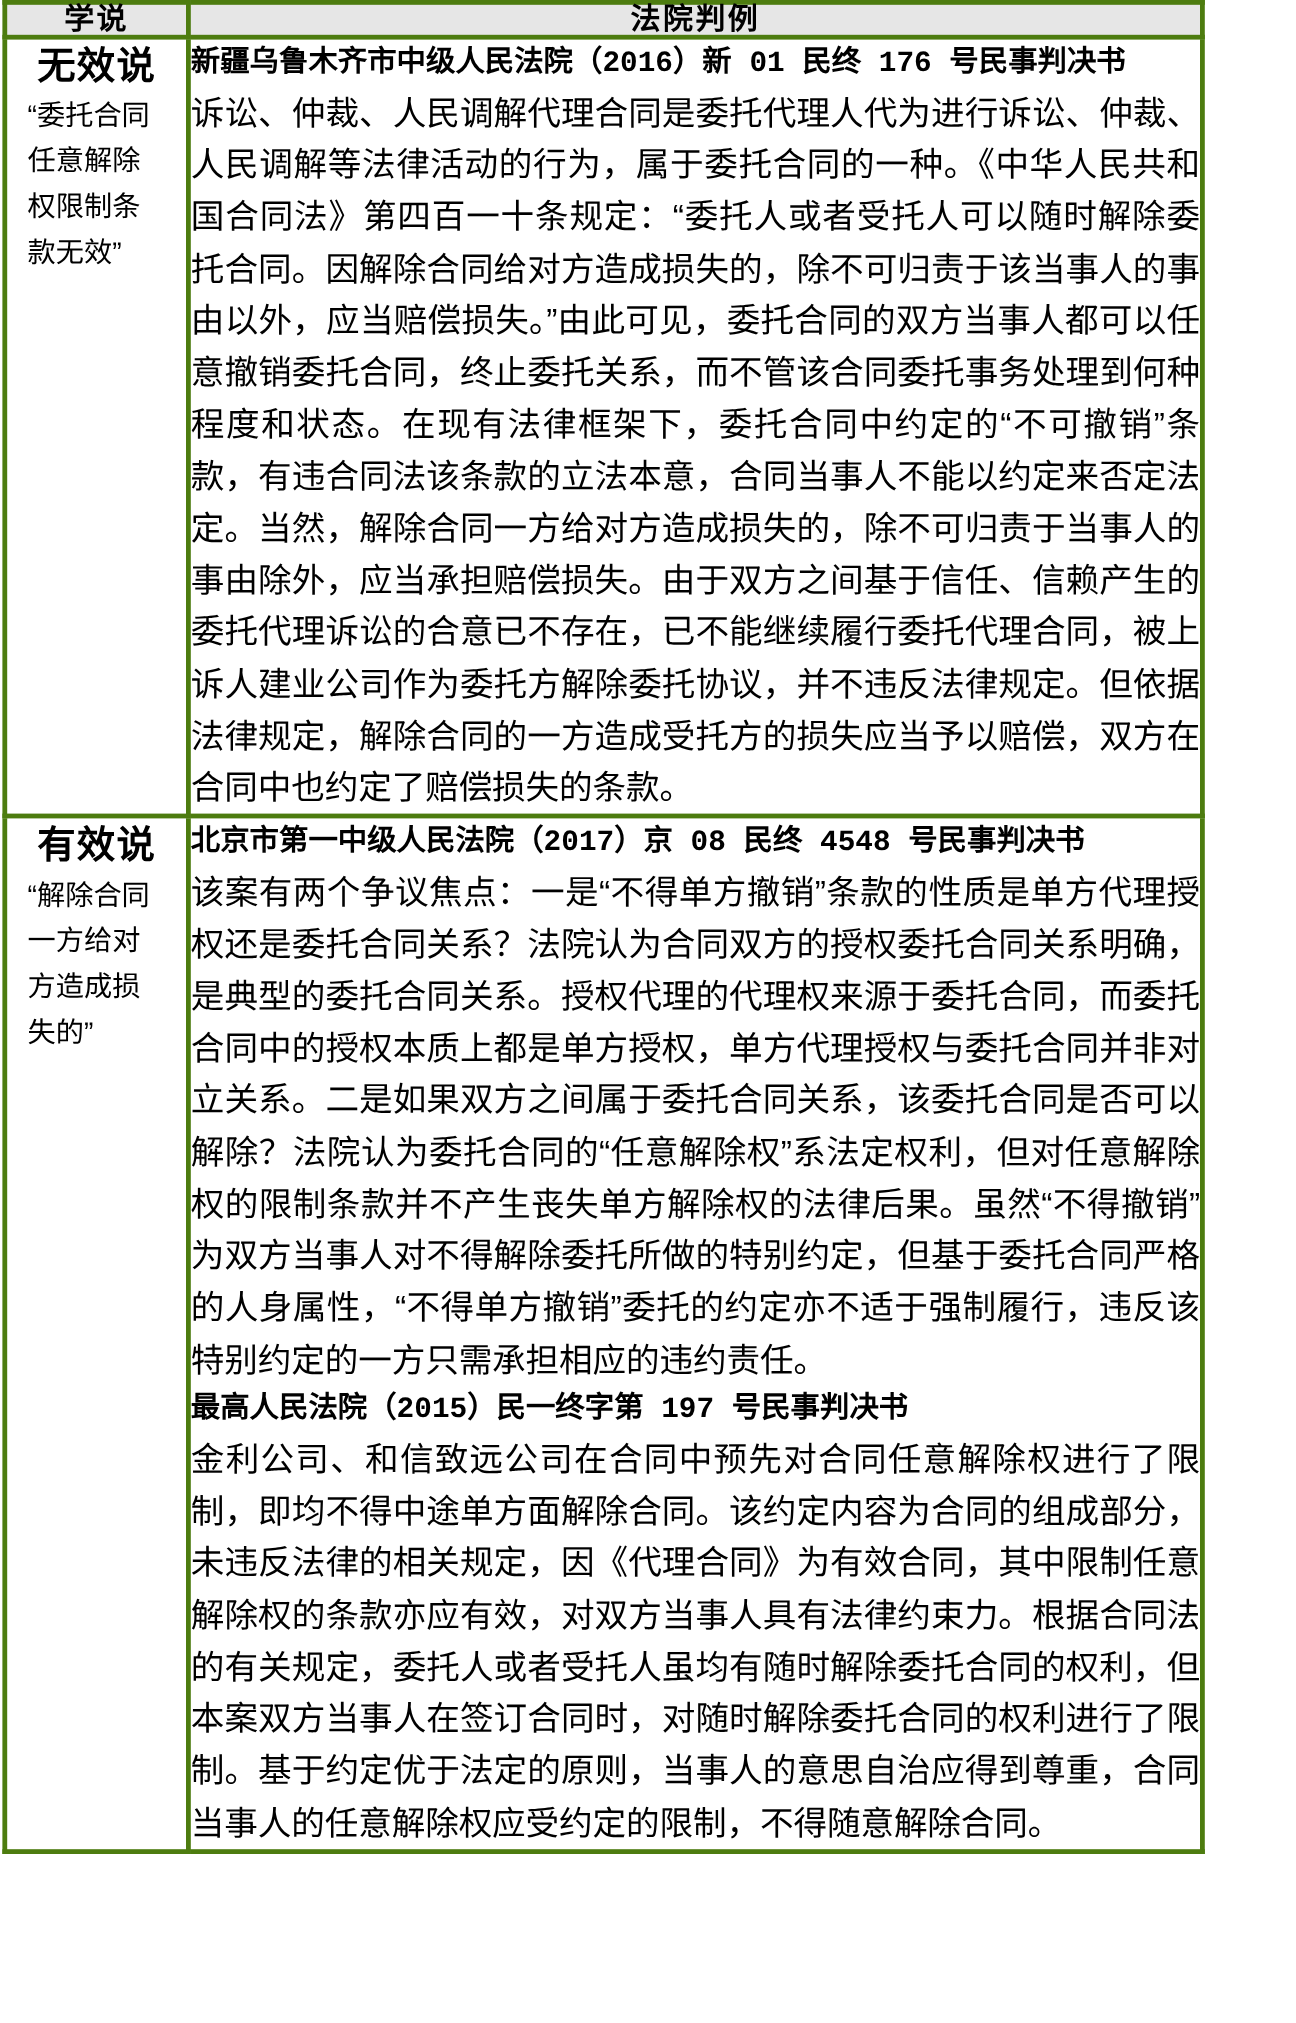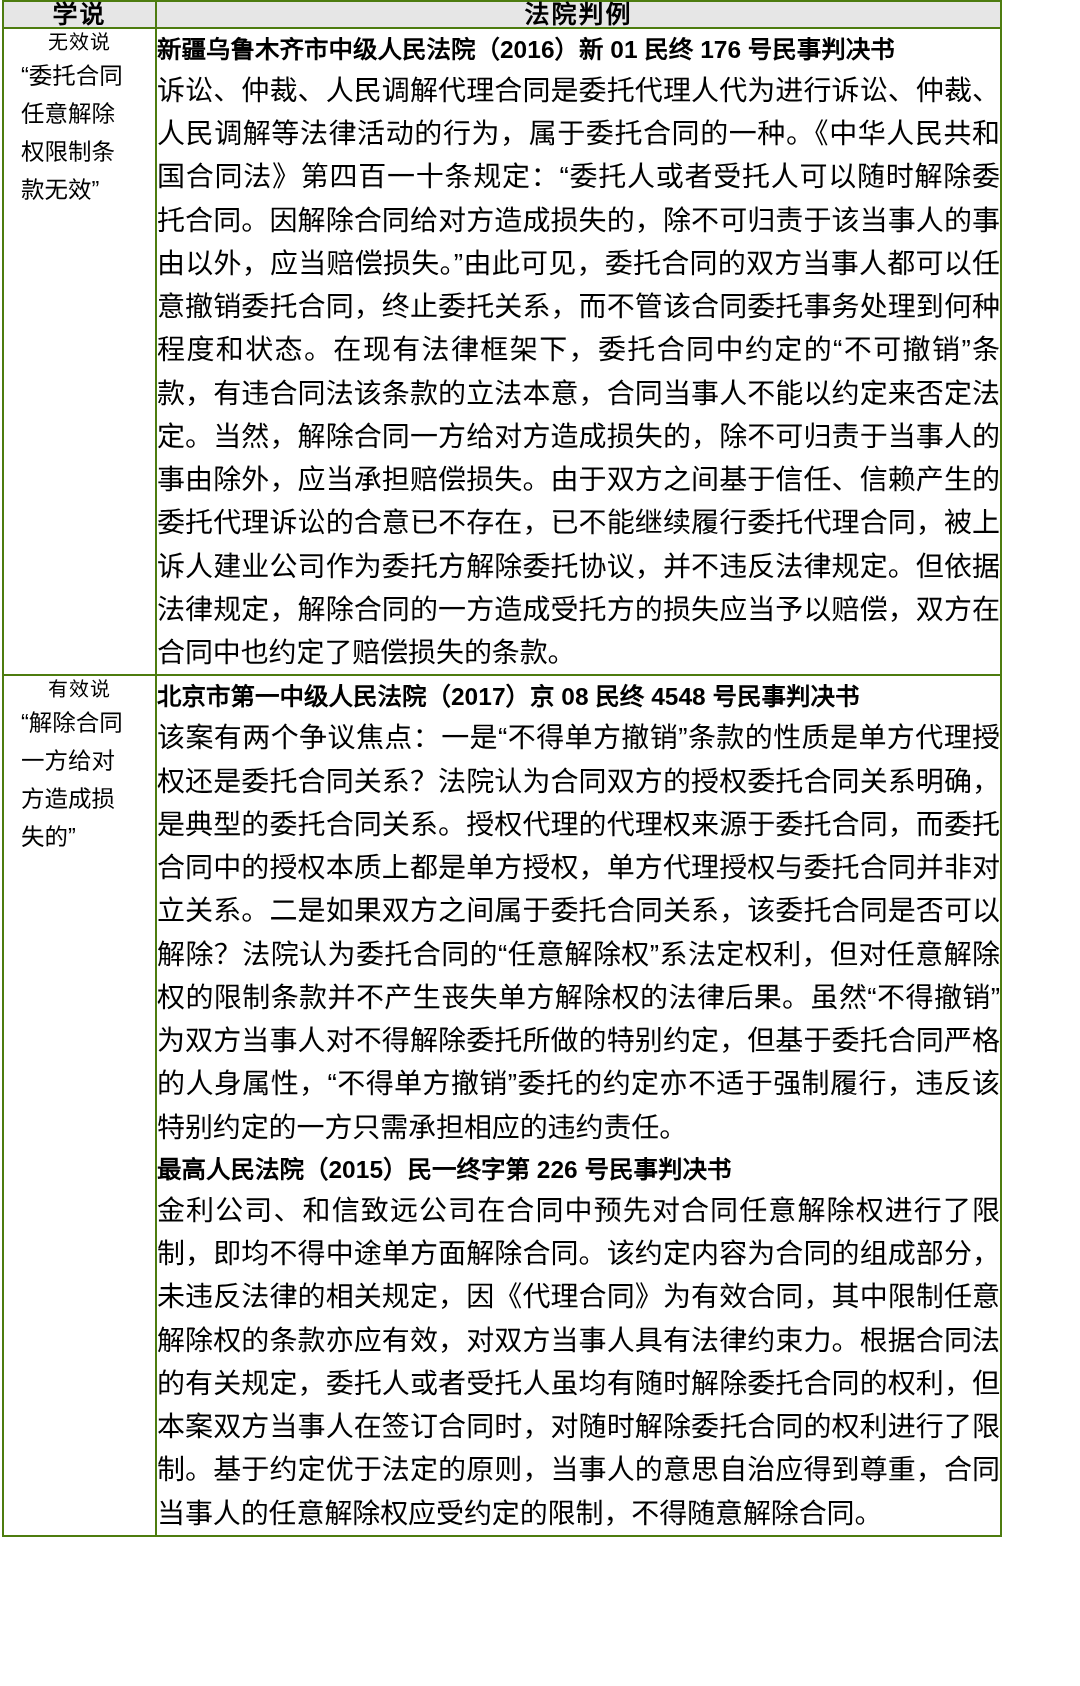--- a/index.html
+++ b/index.html
@@ -25,21 +25,21 @@
 
   table.doc-table {
     border-collapse: collapse;
     width: 1000px;
     margin: 0 0 0 2px;
     table-layout: fixed;
   }
 
   table.doc-table td,
   table.doc-table th {
-    border: 2px solid #4d7c0f;
+    border: 4px solid #4d7c0f;
     vertical-align: top;
     padding: 0;
   }
 
   
   thead th {
     background: #e6e6e6;
     text-align: center;
     font-weight: bold;
     font-size: 25px;
@@ -51,22 +51,22 @@
   th.col-cases { width: 845px; }
 
   
   td.doctrine-cell {
     width: 153px;
     text-align: center;
     padding: 8px 6px 10px 6px;
     box-sizing: border-box;
   }
   .doctrine-title {
-    font-weight: normal;
-    font-size: 20px;
+    font-weight: bold;
+    font-size: 32px;
     line-height: 1.38;
     letter-spacing: 1px;
     white-space: nowrap;
   }
   .doctrine-quote {
     font-size: 23.5px;
     line-height: 1.62;
     letter-spacing: 0px;
     word-break: break-all;
     text-align: left;
@@ -78,20 +78,21 @@
     width: 845px;
     padding: 6px 10px 8px 12px;
     box-sizing: border-box;
   }
   .case-heading {
     font-weight: bold;
     font-size: 24.5px;
     line-height: 1.55;
     white-space: nowrap;
     margin: 2px 0 0 0;
+    font-family: Liberation Mono, monospace;
   }
   .case-body {
     font-size: 28px;
     line-height: 1.545;
     text-align: justify;
     text-align-last: left;
     word-break: break-all;
     margin: 0;
     letter-spacing: -0.1px;
   }
@@ -132,21 +133,21 @@
         <td class="doctrine-cell">
           <div class="doctrine-title">有效说</div>
           <div class="doctrine-quote">“解除合同一方给对方造成损失的”</div>
         </td>
         <td class="cases-cell">
           <div class="case-block">
             <div class="case-heading">北京市第一中级人民法院（2017）京 08 民终 4548 号民事判决书</div>
             <div class="case-body">该案有两个争议焦点：一是“不得单方撤销”条款的性质是单方代理授权还是委托合同关系？法院认为合同双方的授权委托合同关系明确，是典型的委托合同关系。授权代理的代理权来源于委托合同，而委托合同中的授权本质上都是单方授权，单方代理授权与委托合同并非对立关系。二是如果双方之间属于委托合同关系，该委托合同是否可以解除？法院认为委托合同的“任意解除权”系法定权利，但对任意解除权的限制条款并不产生丧失单方解除权的法律后果。虽然“不得撤销”为双方当事人对不得解除委托所做的特别约定，但基于委托合同严格的人身属性，“不得单方撤销”委托的约定亦不适于强制履行，违反该特别约定的一方只需承担相应的违约责任。</div>
           </div>
           <div class="case-block">
-            <div class="case-heading">最高人民法院（2015）民一终字第 226 号民事判决书</div>
+            <div class="case-heading">最高人民法院（2015）民一终字第 197 号民事判决书</div>
             <div class="case-body">金利公司、和信致远公司在合同中预先对合同任意解除权进行了限制，即均不得中途单方面解除合同。该约定内容为合同的组成部分，未违反法律的相关规定，因《代理合同》为有效合同，其中限制任意解除权的条款亦应有效，对双方当事人具有法律约束力。根据合同法的有关规定，委托人或者受托人虽均有随时解除委托合同的权利，但本案双方当事人在签订合同时，对随时解除委托合同的权利进行了限制。基于约定优于法定的原则，当事人的意思自治应得到尊重，合同当事人的任意解除权应受约定的限制，不得随意解除合同。</div>
           </div>
         </td>
       </tr>
 
     </tbody>
   </table>
 
 </div>
 

